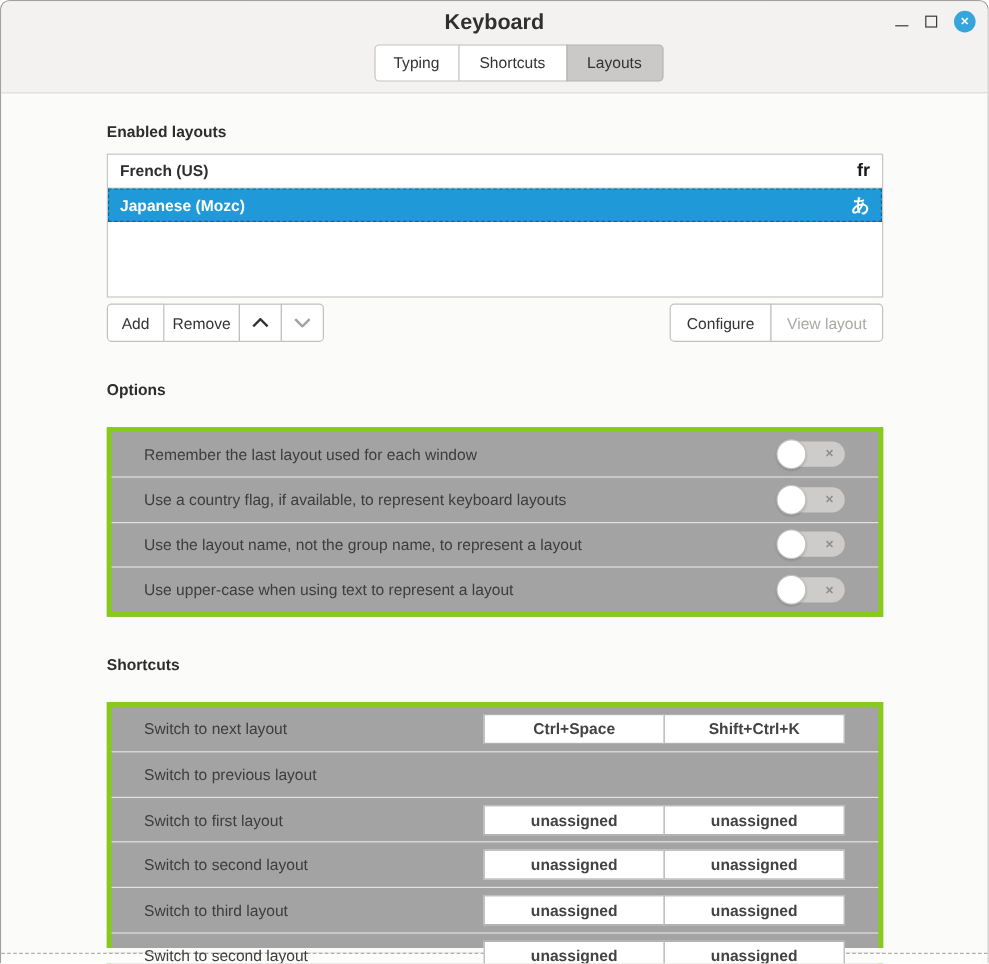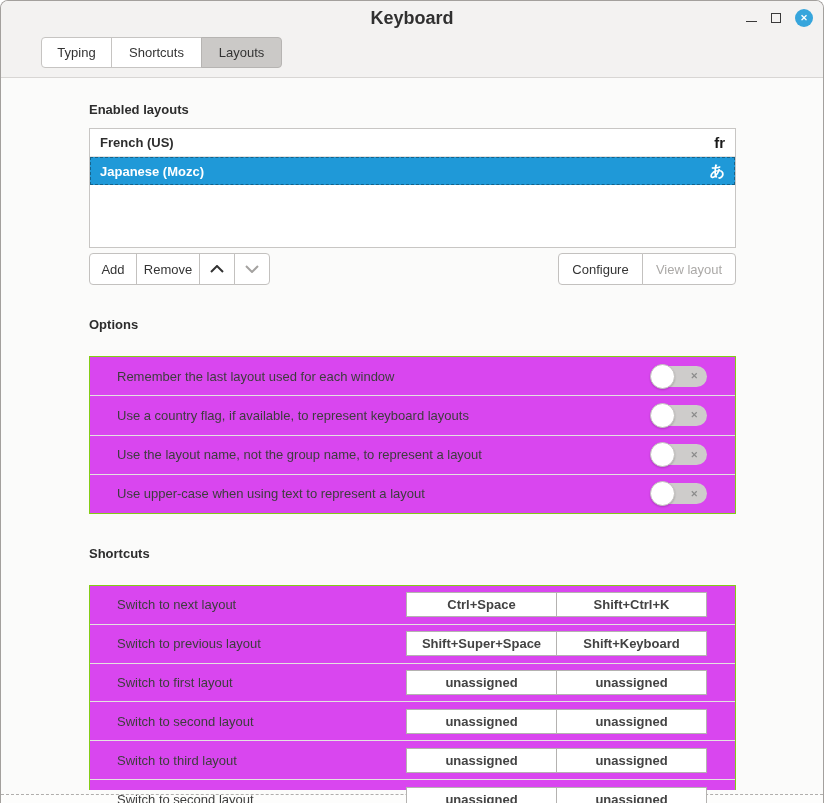--- a/index.html
+++ b/index.html
@@ -14,21 +14,21 @@
   .titlebar { height:34px; display:flex; align-items:center; position:relative; }
   .titlebar .title { position:absolute; left:0; right:0; text-align:center;
                      font-weight:bold; color:#303030; font-size:18px; }
   .win-controls { position:absolute; right:10px; top:0; height:34px; display:flex; align-items:center; gap:14px; }
   .btn-min { width:11px; height:11px; position:relative; cursor:default; }
   .btn-min::after { content:""; position:absolute; left:0; right:0; bottom:2px; border-bottom:1px solid #3a3a3a; }
   .btn-max { width:10px; height:10px; border:1px solid #3a3a3a; background:transparent; }
   .btn-close { width:18px; height:18px; border-radius:50%; background:#36a5dc; color:#fff;
                display:flex; align-items:center; justify-content:center; font-size:9px; font-weight:bold; }
 
-  .tabbar { height:42px; display:flex; align-items:flex-start;margin-left:40px; }
+  .tabbar { height:42px; display:flex; justify-content:center; align-items:flex-start;margin-left:40px; }
   .tabs { display:flex; margin-top:2px; }
   .tab { height:31px; padding:0 18px; background:#ffffff; border:1px solid #c6c4c2;
          display:flex; align-items:center; justify-content:center; color:#333; cursor:pointer; }
   .tab + .tab { margin-left:-1px; }
   .tab:first-child { border-radius:4px 0 0 4px; }
   .tab:last-child  { border-radius:0 4px 4px 0; }
   .tab.active { background:#cbc9c7; border-color:#b6b4b2; }
   .tab-typing { width:71px; } .tab-shortcuts { width:91px; } .tab-layouts { width:81px; }
 
   
@@ -52,21 +52,21 @@
   .grp .btn + .btn { margin-left:-1px; }
   .grp { display:flex; }
   .grp .btn:first-child { border-radius:4px 0 0 4px; }
   .grp .btn:last-child  { border-radius:0 4px 4px 0; }
   .btn-add { width:48px; } .btn-remove { width:64px; }
   .btn-up, .btn-down { width:36px; }
   .grp-right { margin-left:auto; }
   .btn-configure { width:85px; }
   .btn-viewlayout { width:94px; color:#aba9a7; cursor:default; }
 
-  .box { background:#d946ef; border:1px solid #84cc16;margin-top:24px; }
+  .box { background:#a3a3a3; border:4px solid #84cc16;margin-top:24px; }
   .opt-box { height:158px; display:flex; flex-direction:column; }
   .opt-row { flex:1; display:flex; align-items:center; padding-left:27px; padding-right:28px;
              border-bottom:1px solid #e4e2e0; }
   .opt-row:last-child { border-bottom:none; }
   .opt-label { color:#3d3d3d; }
 
   .toggle { margin-left:auto; width:56px; height:21px; border-radius:11px; background:#cecccb;
             position:relative; cursor:pointer; }
   .toggle .knob { position:absolute; left:-1px; top:-2px; width:25px; height:25px; border-radius:50%;
                   background:#ffffff; border:1px solid #c2c0be; box-shadow:0 1px 2px rgba(0,0,0,0.18); }
@@ -187,24 +187,20 @@
     <div class="box sc-box">
       <div class="sc-row">
         <span class="sc-label">Switch to next layout</span>
         <div class="sc-binds">
           <div class="kbind">Ctrl+Space</div>
           <div class="kbind">Shift+Ctrl+K</div>
         </div>
       </div>
       <div class="sc-row">
         <span class="sc-label">Switch to previous layout</span>
-        <div class="sc-binds">
-          <div class="kbind">Shift+Super+Space</div>
-          <div class="kbind">Shift+Keyboard</div>
-        </div>
       </div>
       <div class="sc-row">
         <span class="sc-label">Switch to first layout</span>
         <div class="sc-binds">
           <div class="kbind">unassigned</div>
           <div class="kbind">unassigned</div>
         </div>
       </div>
       <div class="sc-row">
         <span class="sc-label">Switch to second layout</span>

